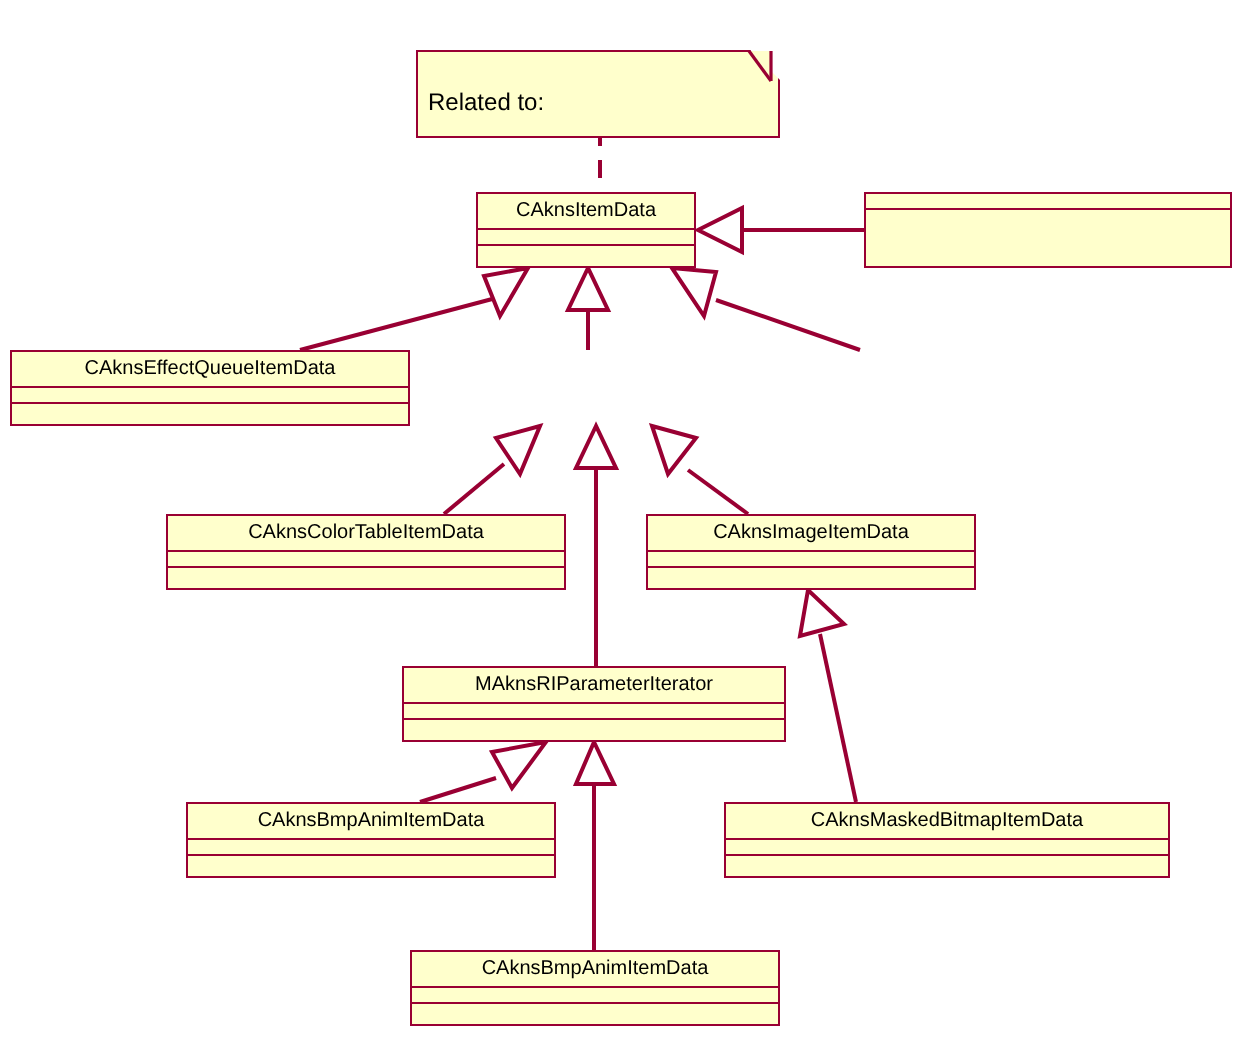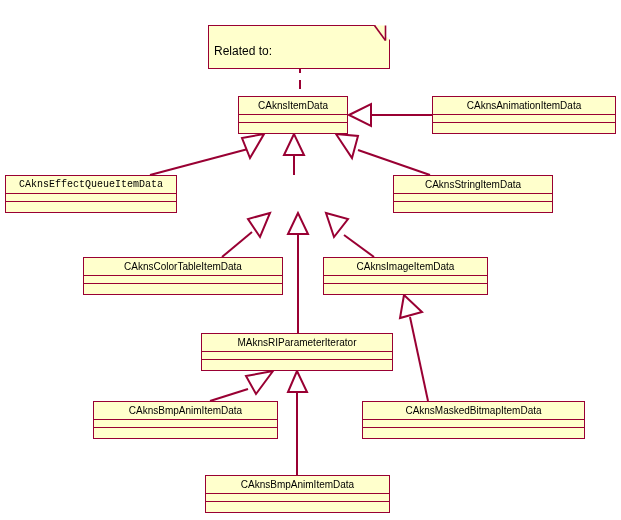--- a/index.html
+++ b/index.html
@@ -136,37 +136,31 @@
     </svg>
   </div>
 
   <div class="uml-class" style="left:238px; top:96px; width:110px; height:38px;">
     <span class="cls-title">CAknsItemData</span>
     <span class="cls-attrs"></span>
     <span class="cls-ops"></span>
   </div>
 
   <div class="uml-class" style="left:432px; top:96px; width:184px; height:38px;">
-    <span class="cls-title">CAknsAnimationItemData</span>
     <span class="cls-attrs"></span>
     <span class="cls-ops"></span>
   </div>
 
-  <div class="uml-class" style="left:5px; top:175px; width:172px; height:38px;font-family:Liberation Mono, monospace;">
+  <div class="uml-class" style="left:5px; top:175px; width:200px; height:38px;">
     <span class="cls-title">CAknsEffectQueueItemData</span>
     <span class="cls-attrs"></span>
     <span class="cls-ops"></span>
   </div>
 
 
-  <div class="uml-class" style="left:393px; top:175px; width:160px; height:38px;">
-    <span class="cls-title">CAknsStringItemData</span>
-    <span class="cls-attrs"></span>
-    <span class="cls-ops"></span>
-  </div>
 
   <div class="uml-class" style="left:83px; top:257px; width:200px; height:38px;">
     <span class="cls-title">CAknsColorTableItemData</span>
     <span class="cls-attrs"></span>
     <span class="cls-ops"></span>
   </div>
 
   <div class="uml-class" style="left:323px; top:257px; width:165px; height:38px;">
     <span class="cls-title">CAknsImageItemData</span>
     <span class="cls-attrs"></span>

